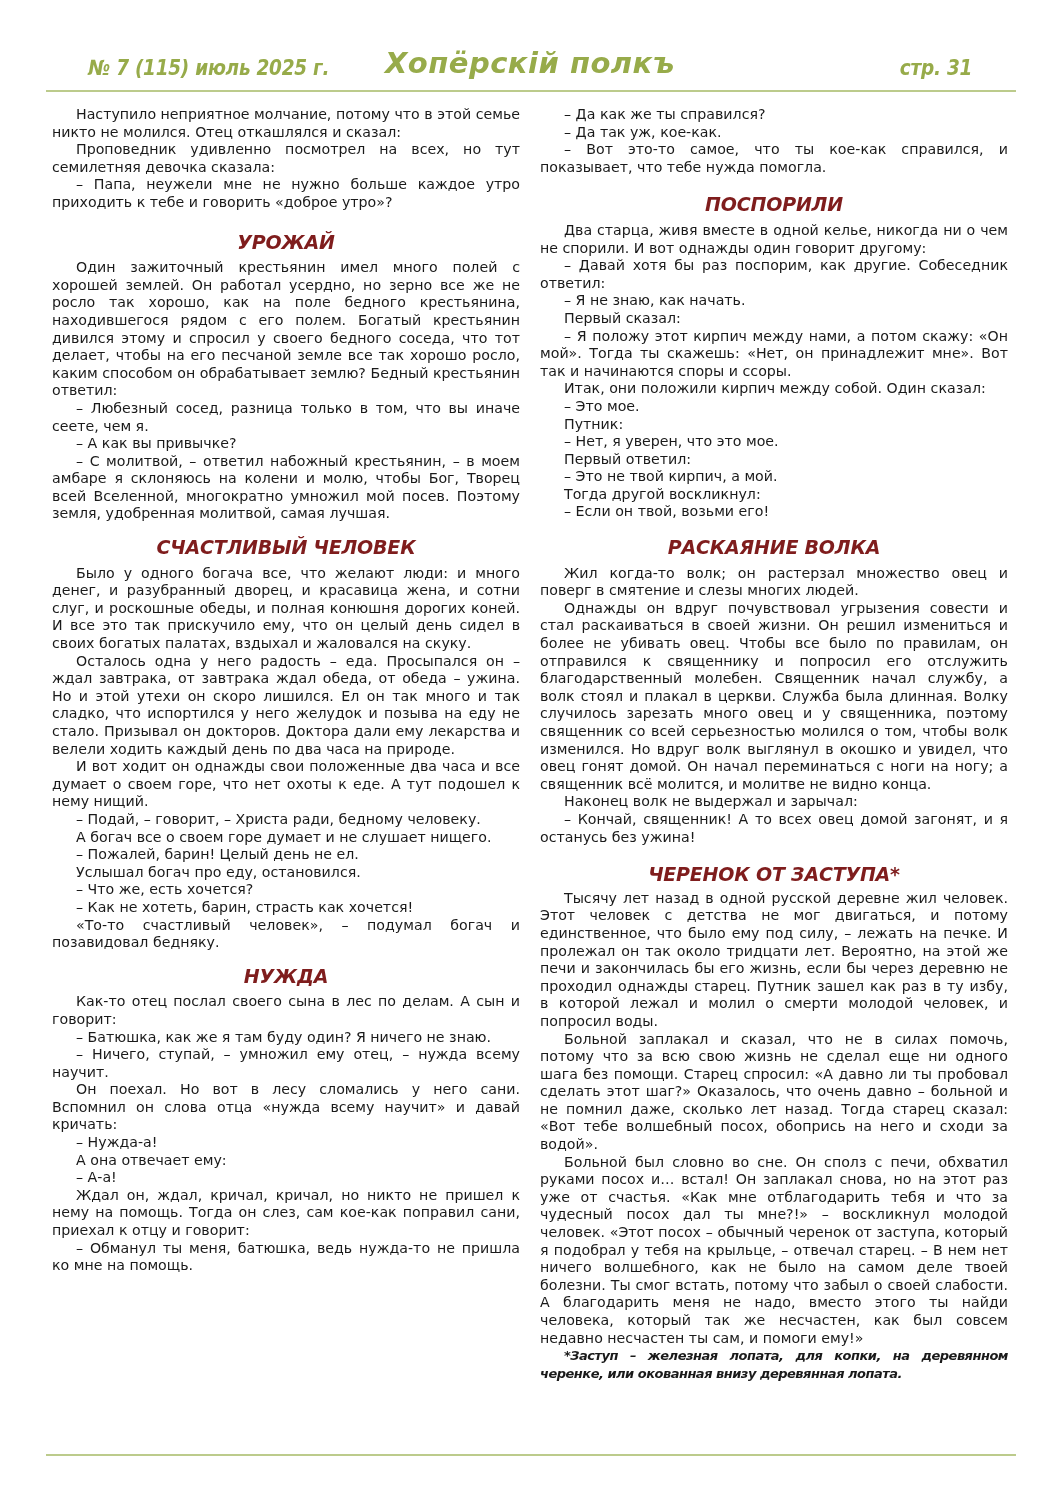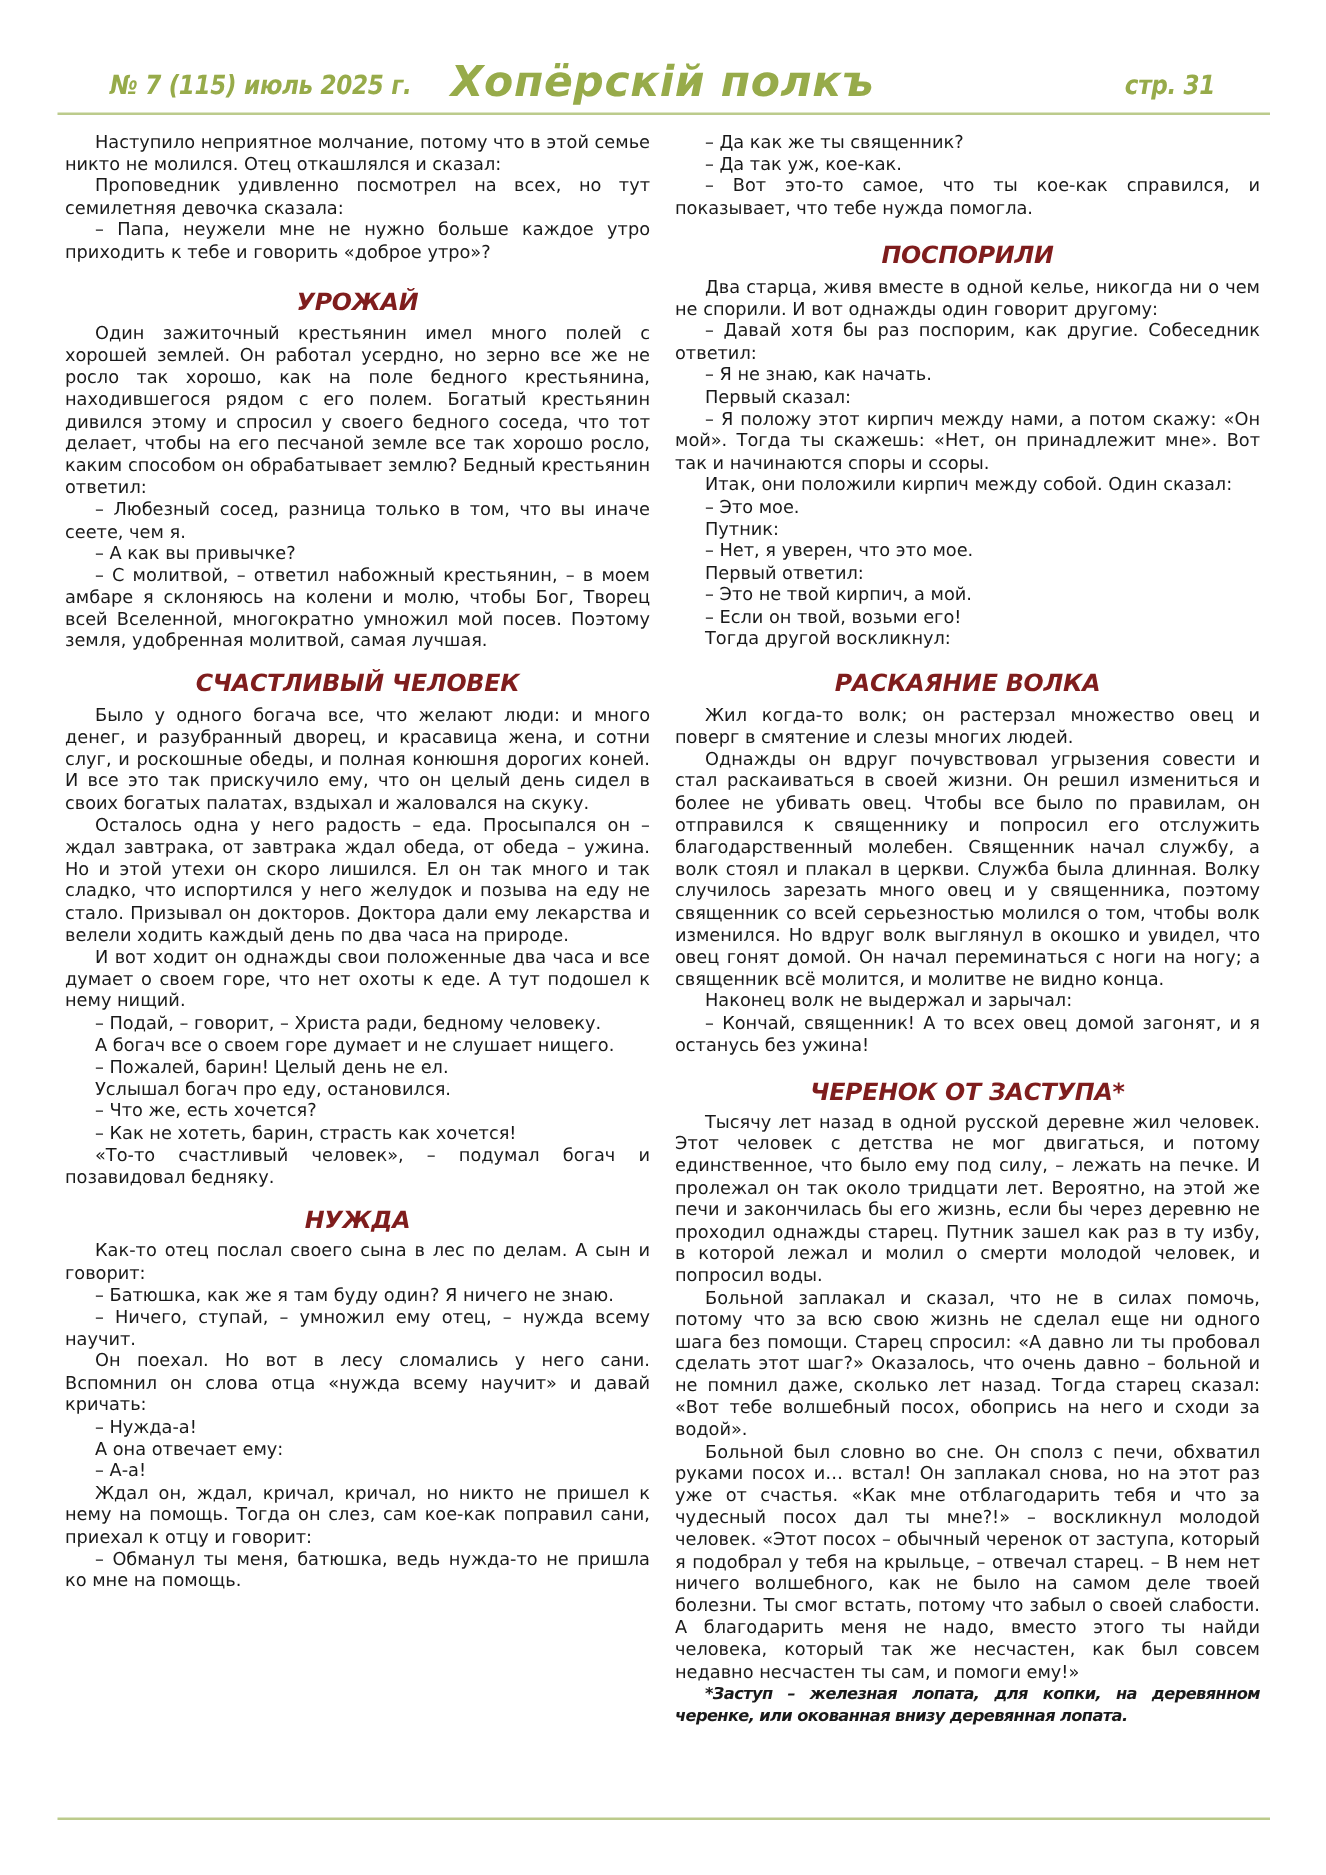--- a/index.html
+++ b/index.html
@@ -5,21 +5,21 @@
   html, body { margin: 0; padding: 0; background: #ffffff; }
   body { width: 1061px; height: 1500px; position: relative; overflow: hidden;
          font-family: "DejaVu Sans", sans-serif; color: #1a1a1a; }
   .header { position: absolute; left: 44px; top: 44px; width: 972px; height: 46px; }
   .hdr-issue, .hdr-page { position: absolute; top: 12px; font-family: "DejaVu Sans", sans-serif;
     font-style: italic; font-weight: bold; font-size: 21px; color: #97ab4a; letter-spacing: -0.3px;
     transform: scaleX(0.88); transform-origin: left top; }
   .hdr-issue { left: 44px; }
   .hdr-page { right: 44px; transform-origin: right top; }
   .hdr-title { position: absolute; left: 0; right: 0; top: 2px; text-align: center;
-    font-family: "DejaVu Sans", sans-serif; font-style: italic; font-weight: bold; font-size: 34px;
+    font-family: "DejaVu Sans", sans-serif; font-style: italic; font-weight: bold; font-size: 29px;
     color: #97ab4a; letter-spacing: 0.5px; }
   .rule { position: absolute; left: 46px; width: 970px; height: 2px; background: #bccb8c; }
   .rule.top { top: 90px; }
   .rule.bottom { top: 1454px; }
   .col { position: absolute; top: 106px; width: 468px; font-size: 14.2px; line-height: 17.6px;
          text-align: justify; }
   .col.left { left: 52px; }
   .col.right { left: 540px; }
   .col p { margin: 0; text-indent: 24px; }
   h2 { margin: 0; text-align: center; color: #7f1d1d; font-family: "DejaVu Sans", sans-serif;
@@ -81,40 +81,40 @@
     <p>– Нужда-а!</p>
     <p>А она отвечает ему:</p>
     <p>– А-а!</p>
     <p>Ждал он, ждал, кричал, кричал, но никто не пришел к нему на помощь. Тогда он слез, сам кое-как поправил сани, приехал к отцу и говорит:</p>
     <p>– Обманул ты меня, батюшка, ведь нужда-то не пришла ко мне на помощь.</p>
   </section>
 </div>
 
 <div class="col right">
   <section>
-    <p>– Да как же ты священник?</p>
+    <p>– Да как же ты справился?</p>
     <p>– Да так уж, кое-как.</p>
     <p>– Вот это-то самое, что ты кое-как справился, и показывает, что тебе нужда помогла.</p>
   </section>
 
   <section>
     <h2 class="h-posporili">ПОСПОРИЛИ</h2>
     <p>Два старца, живя вместе в одной келье, никогда ни о чем не спорили. И вот однажды один говорит другому:</p>
     <p>– Давай хотя бы раз поспорим, как другие. Собеседник ответил:</p>
     <p>– Я не знаю, как начать.</p>
     <p>Первый сказал:</p>
     <p>– Я положу этот кирпич между нами, а потом скажу: «Он мой». Тогда ты скажешь: «Нет, он принадлежит мне». Вот так и начинаются споры и ссоры.</p>
     <p>Итак, они положили кирпич между собой. Один сказал:</p>
     <p>– Это мое.</p>
     <p>Путник:</p>
     <p>– Нет, я уверен, что это мое.</p>
     <p>Первый ответил:</p>
     <p>– Это не твой кирпич, а мой.</p>
+    <p>Тогда другой воскликнул:</p>
     <p>– Если он твой, возьми его!</p>
-    <p>Тогда другой воскликнул:</p>
   </section>
 
   <section>
     <h2 class="h-raskayanie">РАСКАЯНИЕ ВОЛКА</h2>
     <p>Жил когда-то волк; он растерзал множество овец и поверг в смятение и слезы многих людей.</p>
     <p>Однажды он вдруг почувствовал угрызения совести и стал раскаиваться в своей жизни. Он решил измениться и более не убивать овец. Чтобы все было по правилам, он отправился к священнику и попросил его отслужить благодарственный молебен. Священник начал службу, а волк стоял и плакал в церкви. Служба была длинная. Волку случилось зарезать много овец и у священника, поэтому священник со всей серьезностью молился о том, чтобы волк изменился. Но вдруг волк выглянул в окошко и увидел, что овец гонят домой. Он начал переминаться с ноги на ногу; а священник всё молится, и молитве не видно конца.</p>
     <p>Наконец волк не выдержал и зарычал:</p>
     <p>– Кончай, священник! А то всех овец домой загонят, и я останусь без ужина!</p>
   </section>
 

